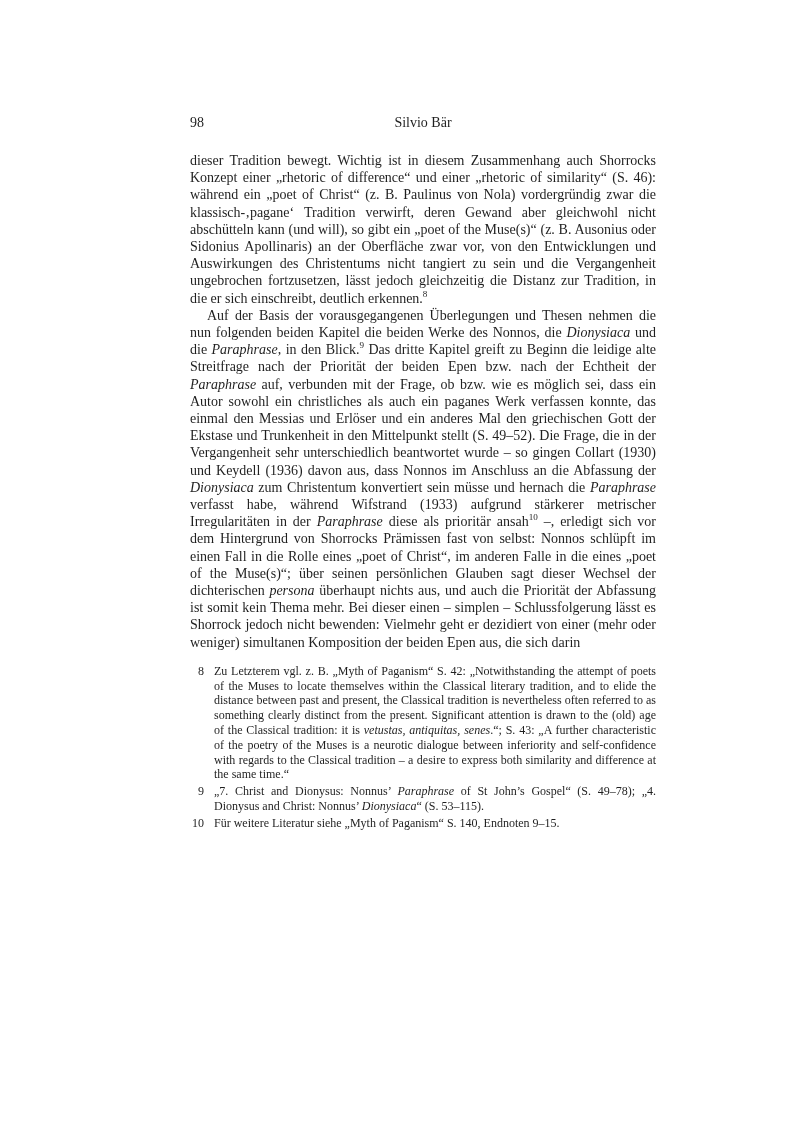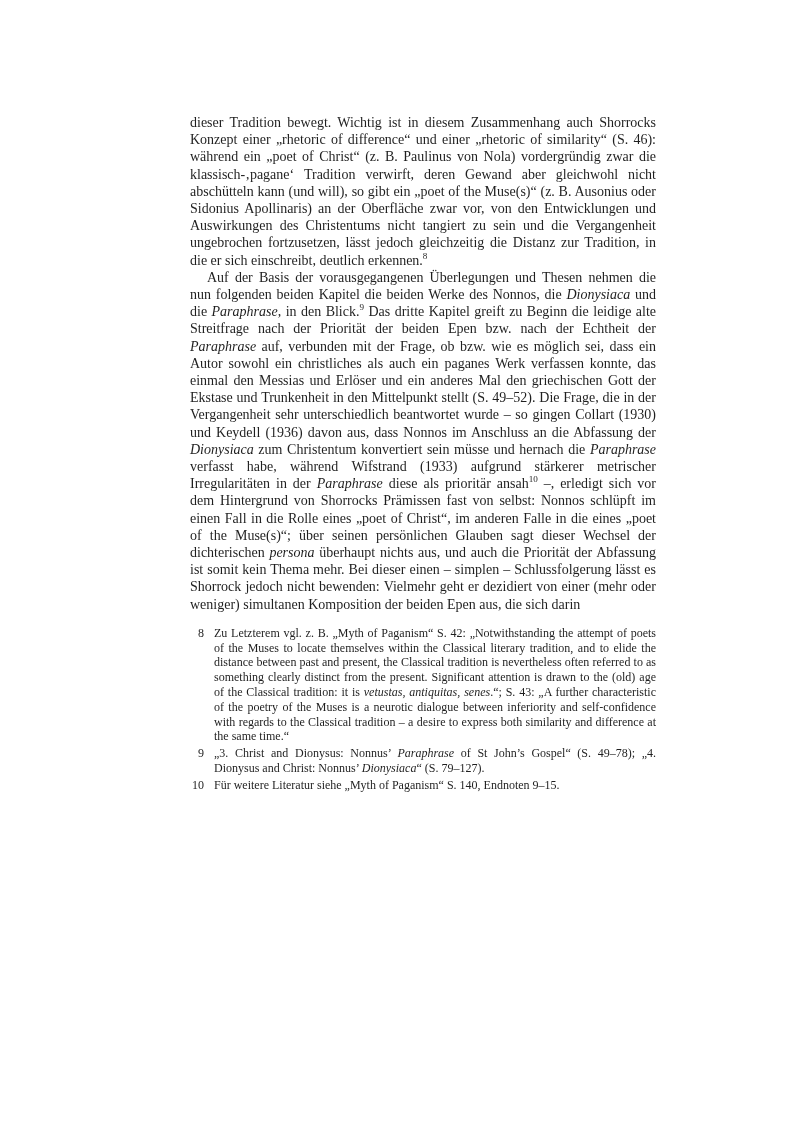--- a/index.html
+++ b/index.html
@@ -71,34 +71,38 @@
     hyphens: auto;
     -webkit-hyphens: auto;
   }
 </style>
 </head>
 <body>
 
 <div class="page">
   <div class="content">
 
+    <div class="header">
+      <span class="page-number">98</span>
+      <span class="running-title">Silvio Bär</span>
+    </div>
 
     <div class="body-text">
         <p class="para"><span>dieser Tradition bewegt. Wichtig ist in diesem Zusammenhang auch Shorrocks Konzept einer „rhetoric of difference“ und einer „rhetoric of similarity“ (S. 46): während ein „poet of Christ“ (z. B. Paulinus von Nola) vordergründig zwar die klassisch-‚pagane‘ Tradition verwirft, deren Gewand aber gleichwohl nicht abschütteln kann (und will), so gibt ein „poet of the Muse(s)“ (z. B. Ausonius oder Sidonius Apollinaris) an der Oberfläche zwar vor, von den Entwicklungen und Auswirkungen des Christentums nicht tangiert zu sein und die Vergangenheit ungebrochen fortzusetzen, lässt jedoch gleichzeitig die Distanz zur Tradition, in die er sich einschreibt, deutlich erkennen.</span><sup>8</sup></p>
         <p class="para indent"><span>Auf der Basis der vorausgegangenen Überlegungen und Thesen nehmen die nun folgenden beiden Kapitel die beiden Werke des Nonnos, die </span><em>Dionysiaca</em><span> und die </span><em>Paraphrase</em><span>, in den Blick.</span><sup>9</sup><span> Das dritte Kapitel greift zu Beginn die leidige alte Streitfrage nach der Priorität der beiden Epen bzw. nach der Echtheit der </span><em>Paraphrase</em><span> auf, verbunden mit der Frage, ob bzw. wie es möglich sei, dass ein Autor sowohl ein christliches als auch ein paganes Werk verfassen konnte, das einmal den Messias und Erlöser und ein anderes Mal den griechischen Gott der Ekstase und Trunkenheit in den Mittelpunkt stellt (S. 49–52). Die Frage, die in der Vergangenheit sehr unterschiedlich beantwortet wurde – so gingen Collart (1930) und Keydell (1936) davon aus, dass Nonnos im Anschluss an die Abfassung der </span><em>Dionysiaca</em><span> zum Christentum konvertiert sein müsse und hernach die </span><em>Paraphrase</em><span> verfasst habe, während Wifstrand (1933) aufgrund stärkerer metrischer Irregularitäten in der </span><em>Paraphrase</em><span> diese als prioritär ansah</span><sup>10</sup><span> –, erledigt sich vor dem Hintergrund von Shorrocks Prämissen fast von selbst: Nonnos schlüpft im einen Fall in die Rolle eines „poet of Christ“, im anderen Falle in die eines „poet of the Muse(s)“; über seinen persönlichen Glauben sagt dieser Wechsel der dichterischen </span><em>persona</em><span> überhaupt nichts aus, und auch die Priorität der Abfassung ist somit kein Thema mehr. Bei dieser einen – simplen – Schlussfolgerung lässt es Shorrock jedoch nicht bewenden: Vielmehr geht er dezidiert von einer (mehr oder weniger) simultanen Komposition der beiden Epen aus, die sich darin</span></p>
       </div>
 
     <div class="footnotes">
         <div class="footnote">
           <span class="fn-num">8</span>
           <span class="fn-text"><span>Zu Letzterem vgl. z. B. „Myth of Paganism“ S. 42: „Notwithstanding the attempt of poets of the Muses to locate themselves within the Classical literary tradition, and to elide the distance between past and present, the Classical tradition is nevertheless often referred to as something clearly distinct from the present. Significant attention is drawn to the (old) age of the Classical tradition: it is </span><em>vetustas, antiquitas, senes</em><span>.“; S. 43: „A further characteristic of the poetry of the Muses is a neurotic dialogue between inferiority and self-confidence with regards to the Classical tradition – a desire to express both similarity and difference at the same time.“</span></span>
         </div>
         <div class="footnote">
           <span class="fn-num">9</span>
-          <span class="fn-text"><span>„3. Christ and Dionysus: Nonnus’ </span><em>Paraphrase</em><span> of St John’s Gospel“ (S. 49–78); „4. Dionysus and Christ: Nonnus’ </span><em>Dionysiaca</em><span>“ (S. 79–127).</span></span>
+          <span class="fn-text"><span>„7. Christ and Dionysus: Nonnus’ </span><em>Paraphrase</em><span> of St John’s Gospel“ (S. 49–78); „4. Dionysus and Christ: Nonnus’ </span><em>Dionysiaca</em><span>“ (S. 53–115).</span></span>
         </div>
         <div class="footnote">
           <span class="fn-num">10</span>
           <span class="fn-text"><span>Für weitere Literatur siehe „Myth of Paganism“ S. 140, Endnoten 9–15.</span></span>
         </div>
       </div>
 
   </div>
 </div>
 

